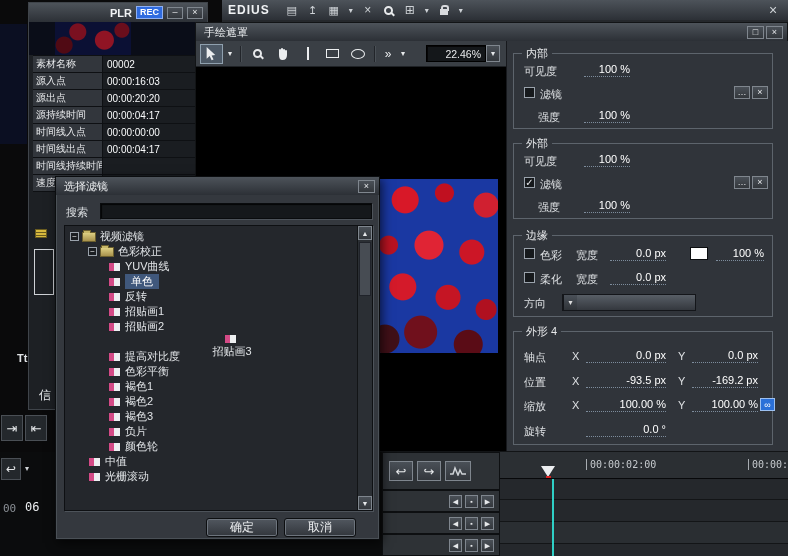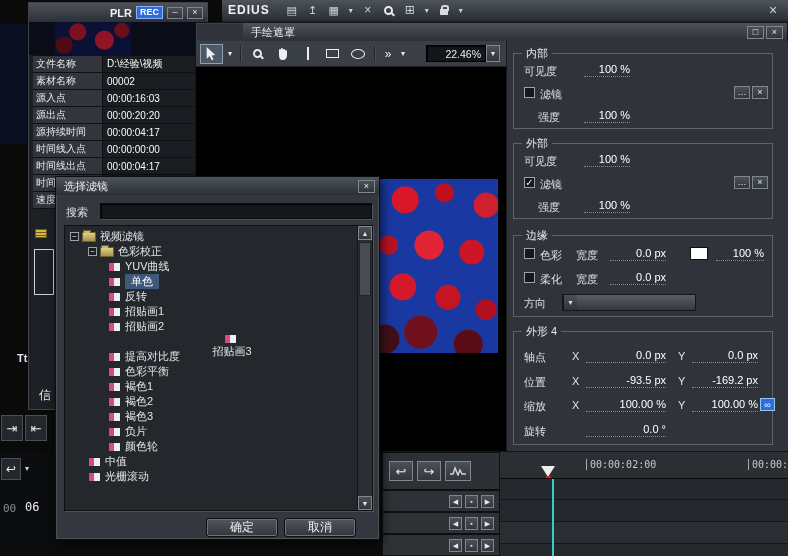--- a/index.html
+++ b/index.html
@@ -138,24 +138,20 @@
       <span style="font-weight:bold;">PLR</span>
       <span style="background:#2f6bdf;border:1px solid #8fb0f2;color:#fff;font-size:9px;font-weight:bold;padding:0 3px;line-height:11px;text-align:right;">REC</span>
       <span class="tbtn" style="width:16px;height:12px;">–</span>
       <span class="tbtn" style="width:16px;height:12px;">×</span>
     </div>
     <div class="abs" style="left:0;top:19px;width:178px;height:33px;background:#0a0d18;overflow:hidden;">
       <div class="abs flowersmini" style="left:26px;top:0;width:76px;height:33px;"></div>
     </div>
     <div class="abs" style="left:4px;top:52px;width:170px;border-top:1px solid #0e1013;">
       <div class="irow">
-          <span class="ilabel">文件名称</span>
-          <span class="ivalue">D:\经验\视频</span>
-        </div>
-      <div class="irow">
           <span class="ilabel">素材名称</span>
           <span class="ivalue">00002</span>
         </div>
       <div class="irow">
           <span class="ilabel">源入点</span>
           <span class="ivalue">00:00:16:03</span>
         </div>
       <div class="irow">
           <span class="ilabel">源出点</span>
           <span class="ivalue">00:00:20:20</span>
@@ -180,21 +176,21 @@
           <span class="ilabel">速度</span>
           <span class="ivalue"></span>
         </div>
     </div>
     <span class="abs" style="left:6px;top:226px;width:12px;height:9px;background:repeating-linear-gradient(#d8b93e 0 2px,#6a5c20 2px 3px);border:1px solid #6a5c20;"></span>
     <span class="abs" style="left:5px;top:246px;width:20px;height:46px;border:1px solid #cfd2d6;"></span>
     <span class="abs" style="left:10px;top:384px;font-size:12px;color:#e8eaec;">信</span>
   </div>
 
   <div class="abs" style="left:195px;top:22px;width:593px;height:430px;background:#31353b;border:1px solid #121416;box-shadow:inset 0 0 0 1px #3c4147;z-index:4;">
-    <div class="titlebar" style="height:18px;padding:0 4px;margin-left:47px;">
+    <div class="titlebar" style="height:18px;padding:0 4px;">
       <span style="padding-left:4px;">手绘遮罩</span>
       <span style="flex:1"></span>
       <span class="tbtn" style="width:17px;height:13px;">□</span>
       <span class="tbtn" style="width:17px;height:13px;margin-left:2px;">×</span>
     </div>
 
     <div style="position:absolute;left:0;top:18px;width:310px;height:26px;background:#3a3f45;border-bottom:1px solid #1e2125;display:flex;align-items:center;padding:0 4px;gap:2px;">
       <span class="tool" style="background:#4d5966;border:1px solid #8fa0ae;">
           <svg width="11" height="14" viewBox="0 0 9 13">
             <path d="M0 0 L0 11 L2.8 8.4 L4.6 12.4 L6.4 11.5 L4.6 7.8 L8 7.4 Z" fill="#eceef0"></path>

